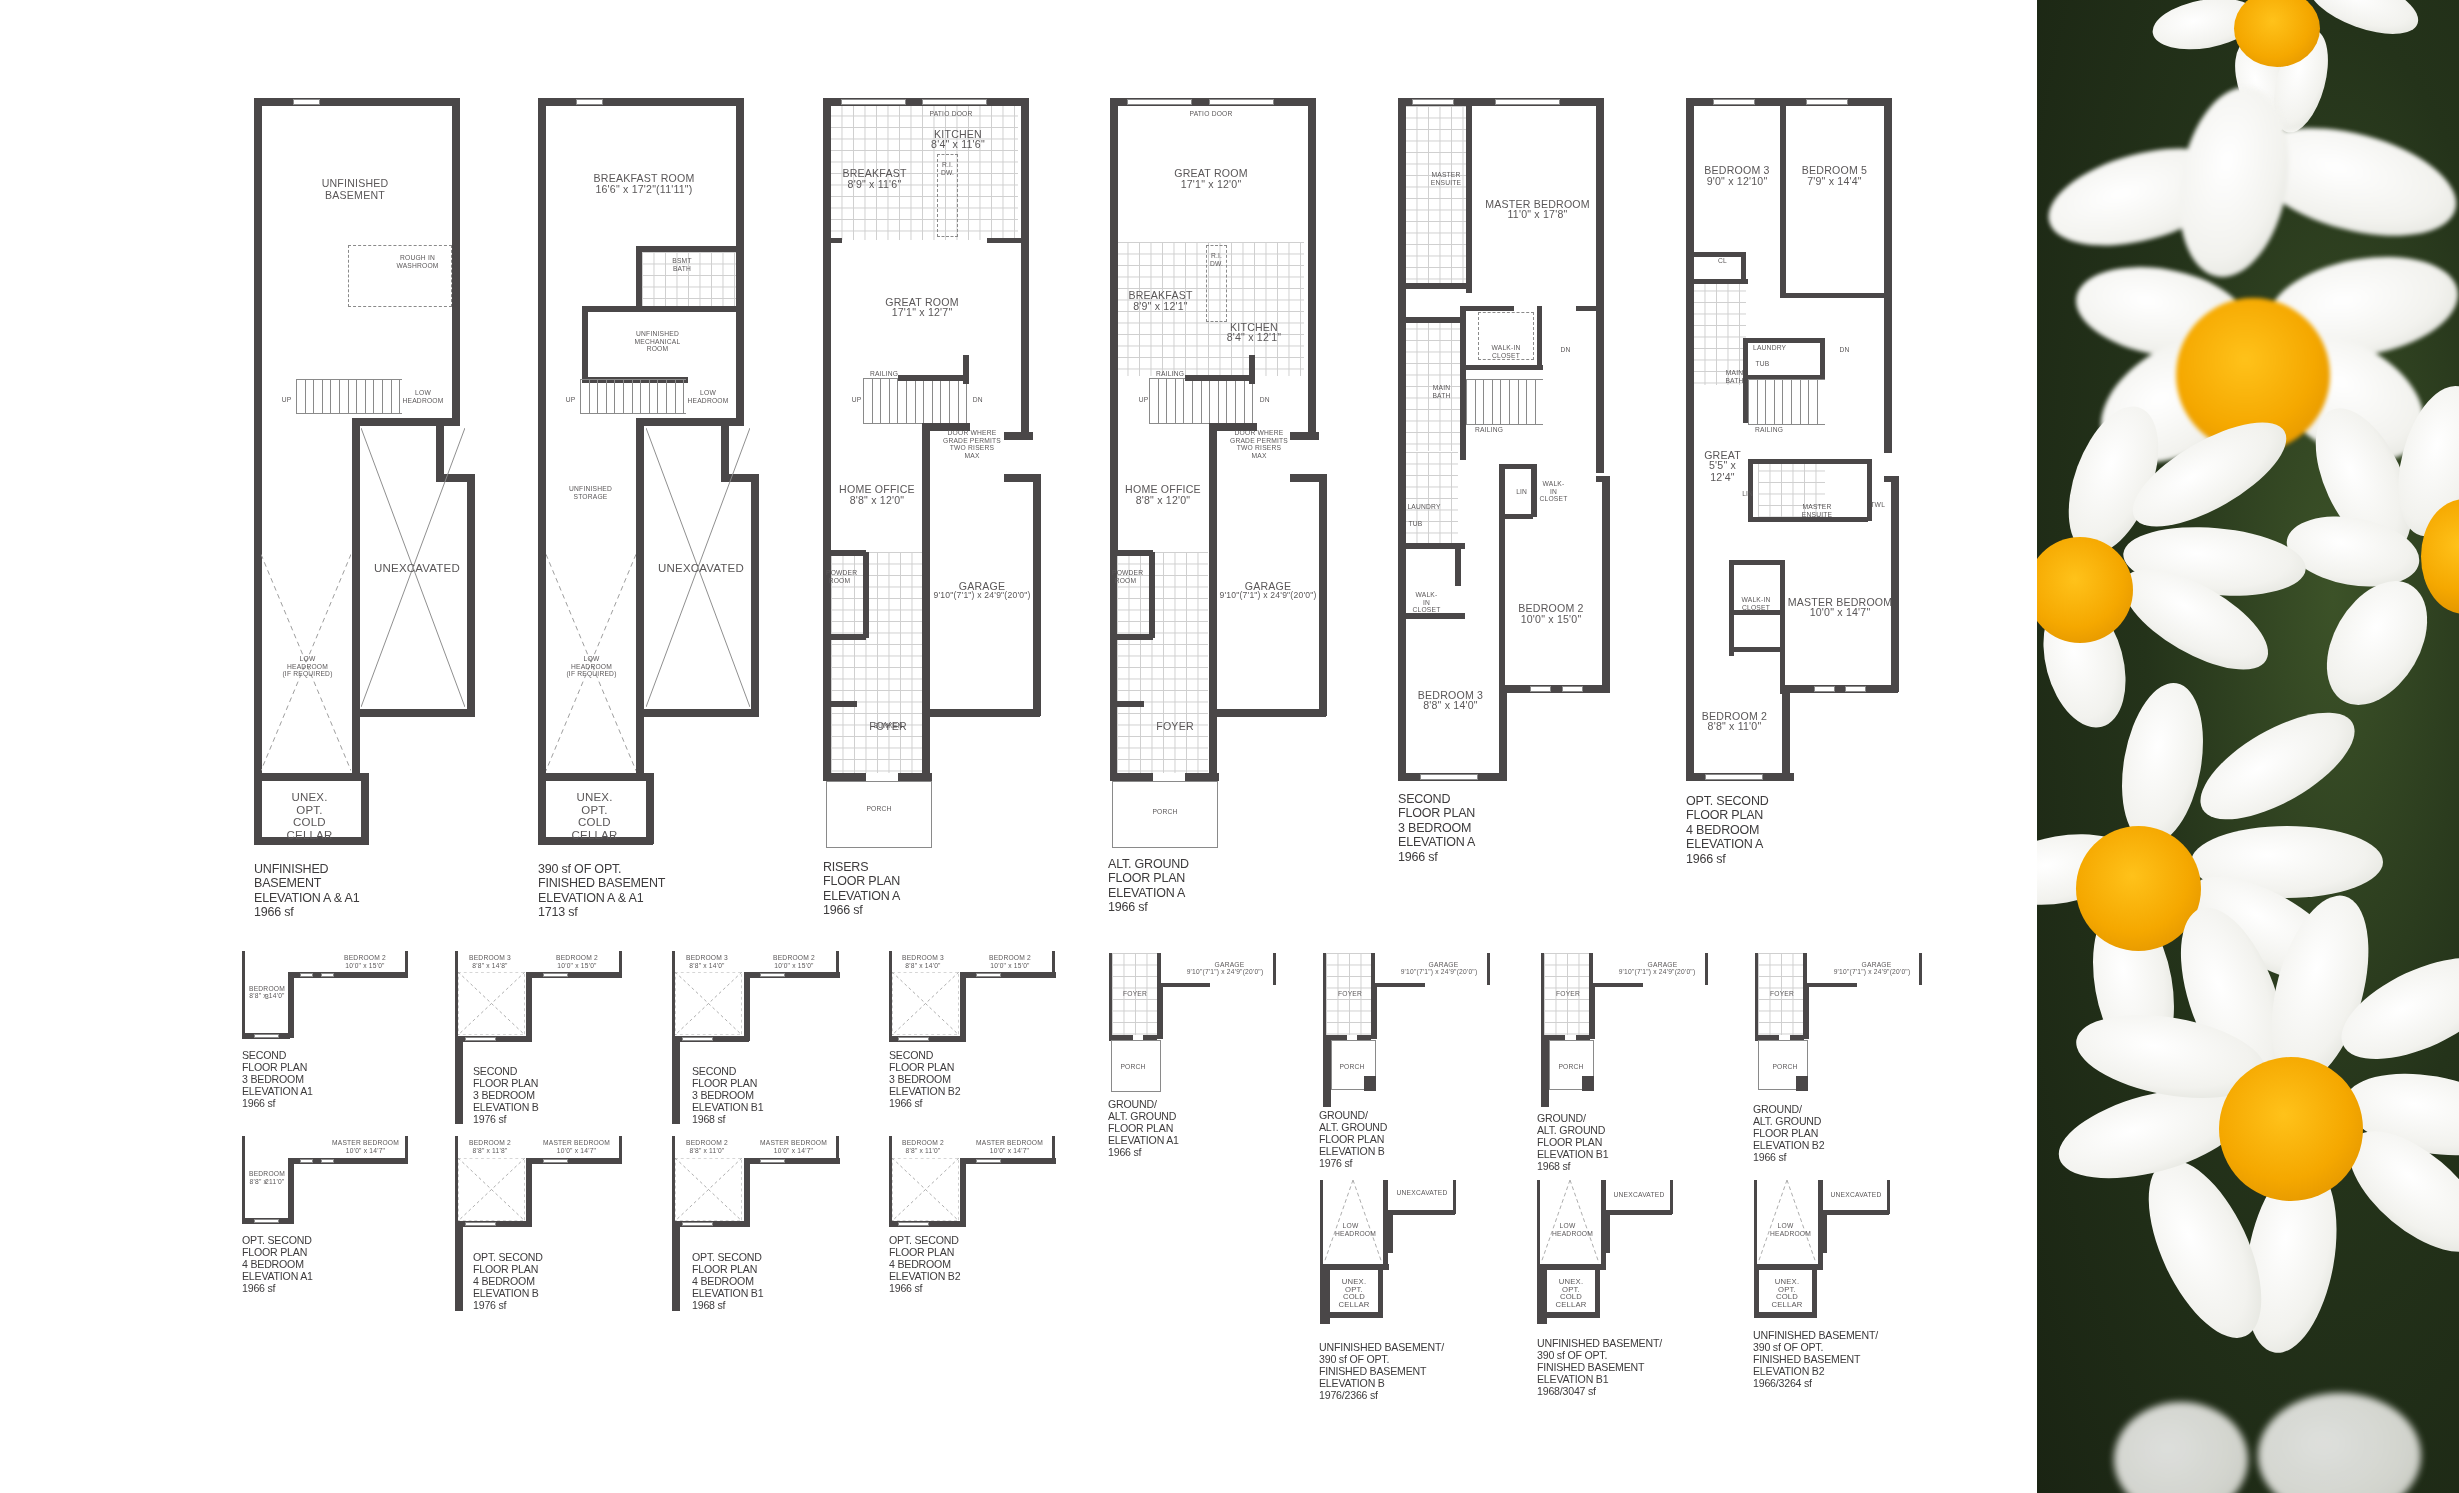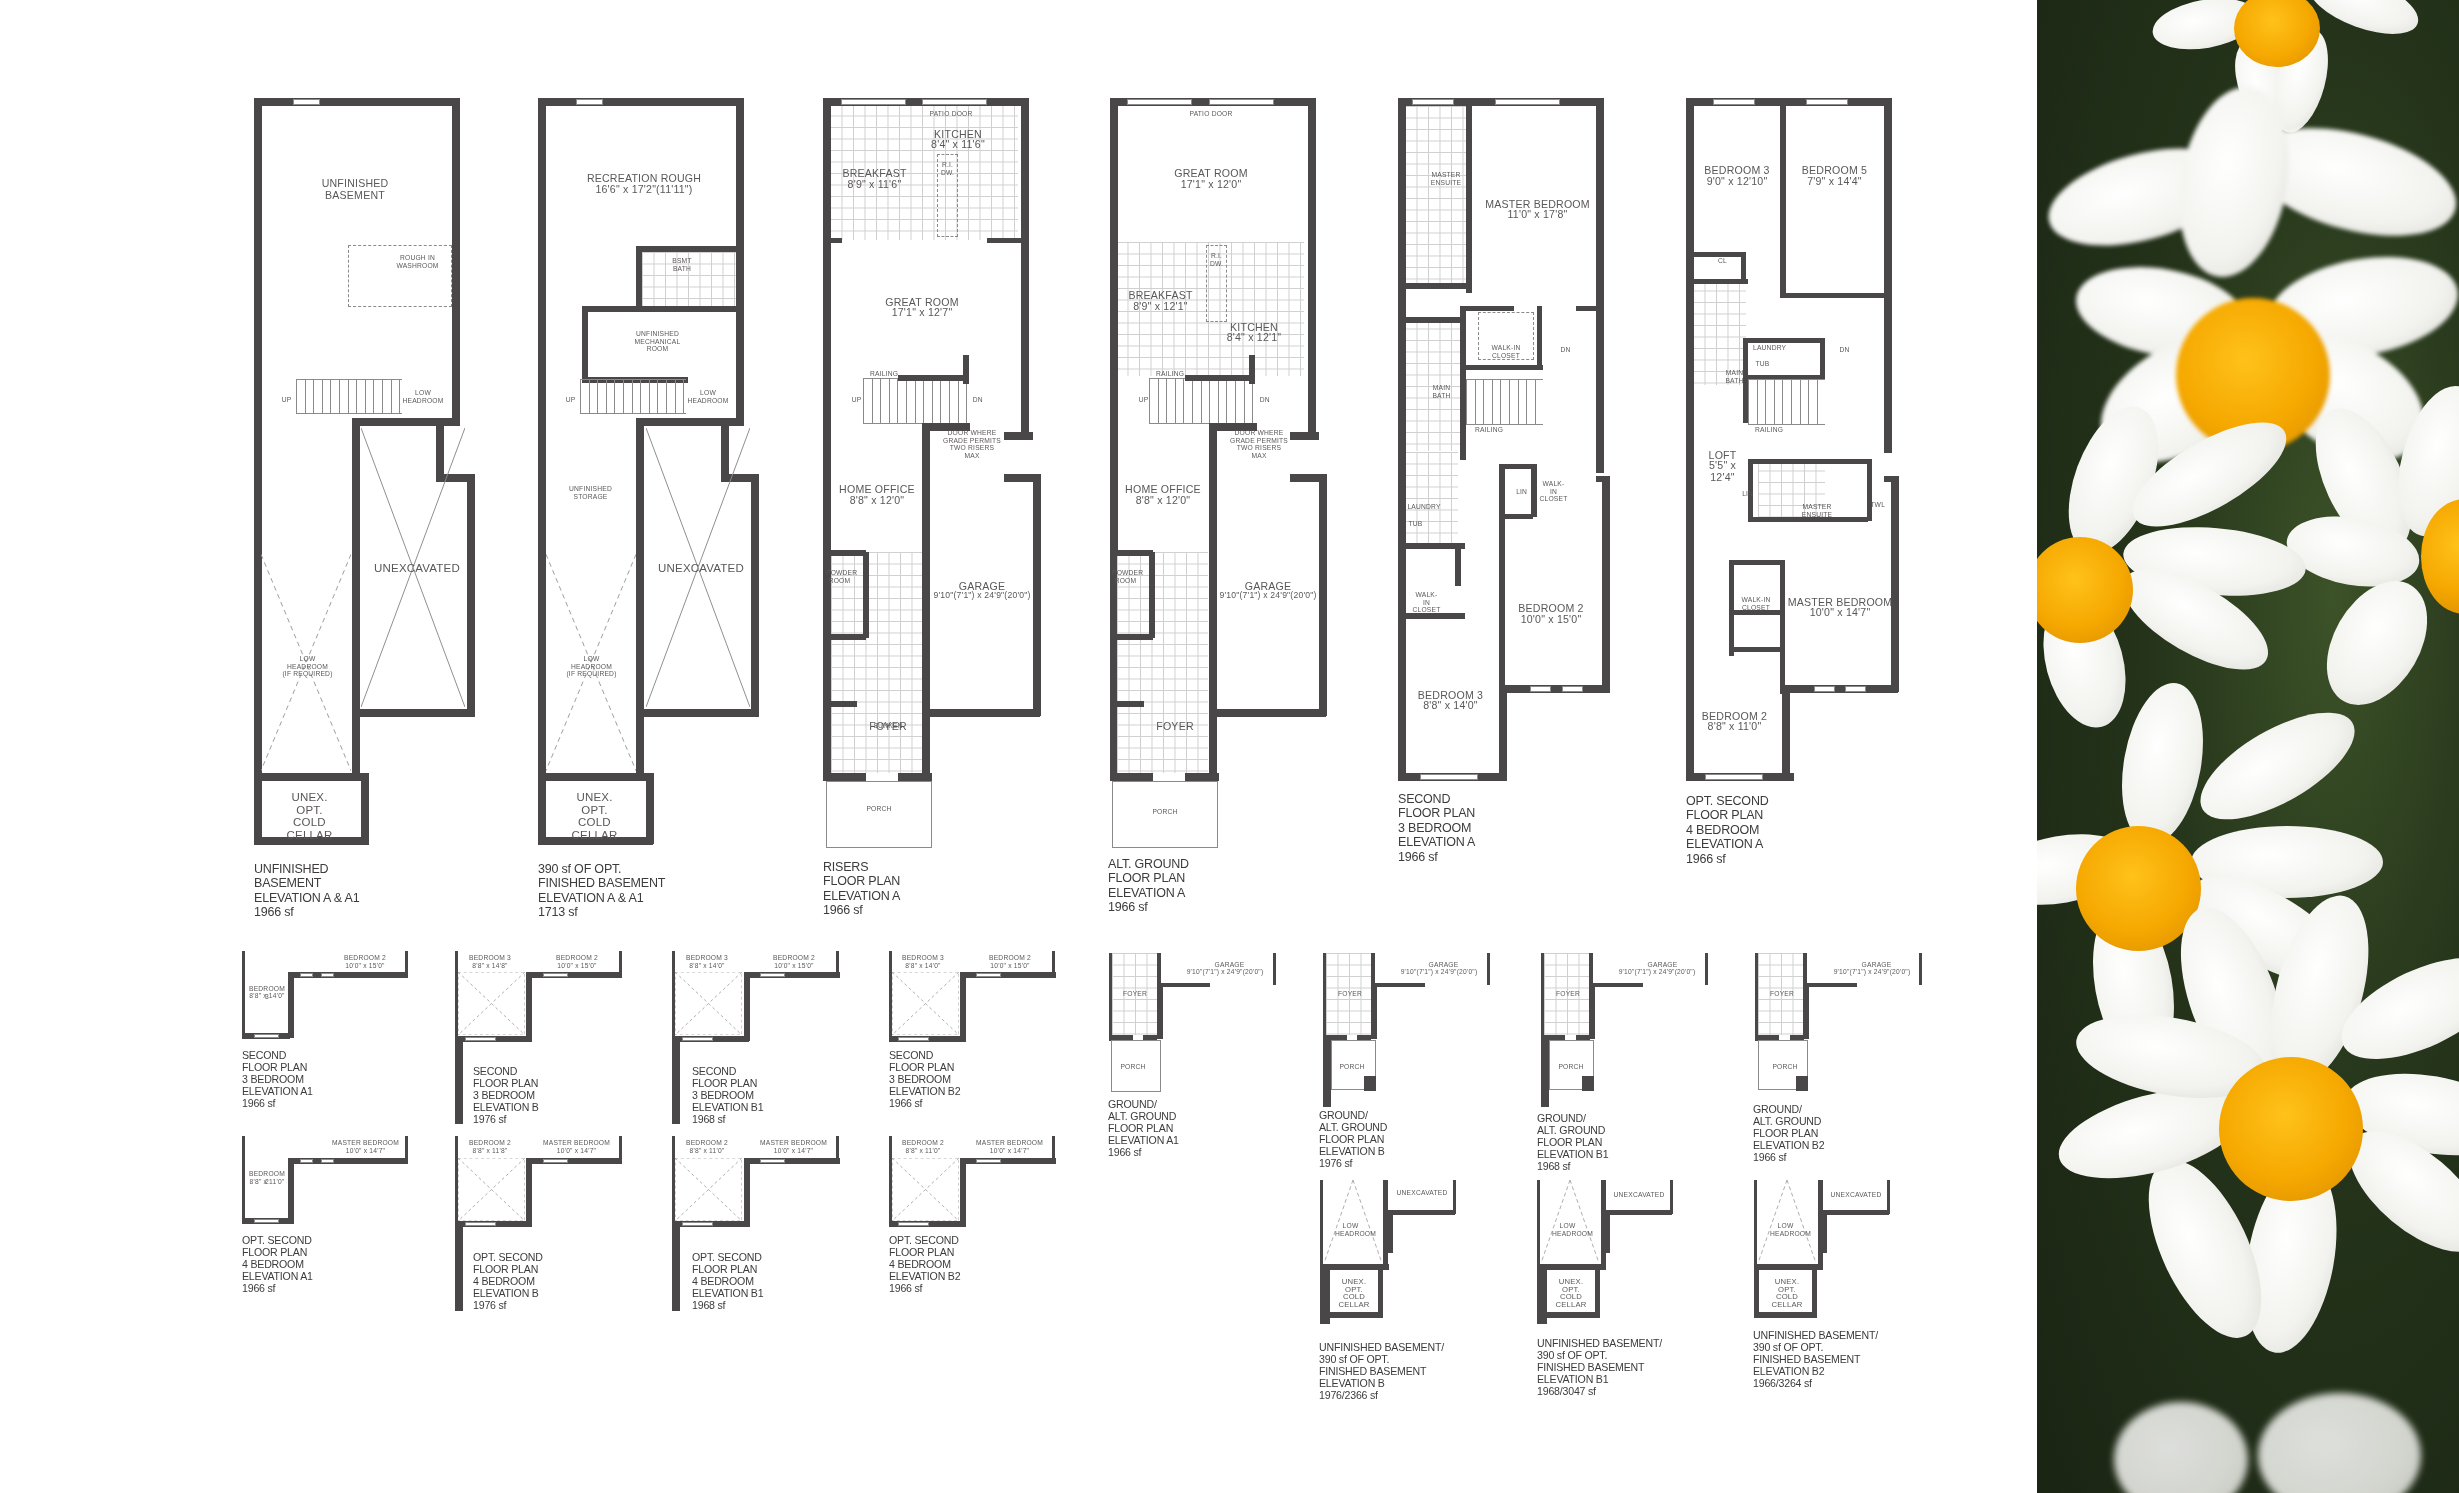--- a/index.html
+++ b/index.html
@@ -109,21 +109,21 @@
     <div class="wall" style="left:646px;top:773px;width:7.7px;height:71px"></div>
     <div class="wall" style="left:538px;top:837px;width:115px;height:7.7px"></div>
     <svg class="xbox" style="left:646px;top:428px" width="104" height="279" viewBox="0 0 108 290">
         <line x1="0" y1="0" x2="108" y2="290" stroke="#8a8a8a"></line>
         <line x1="108" y1="0" x2="0" y2="290" stroke="#8a8a8a"></line>
       </svg>
     <svg class="xbox" style="left:546px;top:554px" width="90" height="217" viewBox="0 0 94 226">
         <line x1="0" y1="0" x2="94" y2="226" stroke="#9a9a9a" stroke-dasharray="5 4"></line>
         <line x1="94" y1="0" x2="0" y2="226" stroke="#9a9a9a" stroke-dasharray="5 4"></line>
       </svg>
-    <div class="rlabel" style="left:572px;top:173px;width:144px">RECREATION ROUGH</div>
+    <div class="rlabel" style="left:572px;top:173px;width:144px">BREAKFAST ROOM</div>
     <div class="rlabel" style="left:572px;top:184px;width:144px">16'6" x 17'2"(11'11")</div>
     <div class="rlabel sm" style="left:663px;top:257px;width:38px;white-space:pre-line">BSMT
 BATH</div>
     <div class="rlabel sm" style="left:624px;top:330px;width:67px;white-space:pre-line">UNFINISHED
 MECHANICAL
 ROOM</div>
     <div class="rlabel sm" style="left:684px;top:389px;width:48px;white-space:pre-line">LOW
 HEADROOM</div>
     <div class="rlabel sm" style="left:563px;top:396px;width:15.4px">UP</div>
     <div class="rlabel sm" style="left:557px;top:485px;width:67px;white-space:pre-line">UNFINISHED
@@ -362,21 +362,21 @@
     <div class="rlabel" style="left:1696px;top:176px;width:82px">9'0" x 12'10"</div>
     <div class="rlabel" style="left:1789px;top:165px;width:91px">BEDROOM 5</div>
     <div class="rlabel" style="left:1789px;top:176px;width:91px">7'9" x 14'4"</div>
     <div class="rlabel sm" style="left:1713px;top:257px;width:19px">CL</div>
     <div class="rlabel sm" style="left:1753px;top:344px;width:29px">LAUNDRY</div>
     <div class="rlabel sm" style="left:1753px;top:360px;width:19px">TUB</div>
     <div class="rlabel sm" style="left:1720px;top:369px;width:29px;white-space:pre-line">MAIN
 BATH</div>
     <div class="rlabel sm" style="left:1835px;top:346px;width:19px">DN</div>
     <div class="rlabel sm" style="left:1750px;top:426px;width:38px">RAILING</div>
-    <div class="rlabel" style="left:1696px;top:450px;width:53px">LOFT</div>
+    <div class="rlabel" style="left:1696px;top:450px;width:53px">GREAT</div>
     <div class="rlabel" style="left:1696px;top:460px;width:53px">5'5" x 12'4"</div>
     <div class="rlabel sm" style="left:1739px;top:490px;width:17.3px">LIN</div>
     <div class="rlabel sm" style="left:1798px;top:503px;width:38px;white-space:pre-line">MASTER
 ENSUITE</div>
     <div class="rlabel sm" style="left:1870px;top:501px;width:15.4px">TWL</div>
     <div class="rlabel sm" style="left:1737px;top:596px;width:38px;white-space:pre-line">WALK-IN
 CLOSET</div>
     <div class="rlabel" style="left:1787px;top:597px;width:106px">MASTER BEDROOM</div>
     <div class="rlabel" style="left:1787px;top:607px;width:106px">10'0" x 14'7"</div>
     <div class="rlabel" style="left:1696px;top:711px;width:77px">BEDROOM 2</div>

